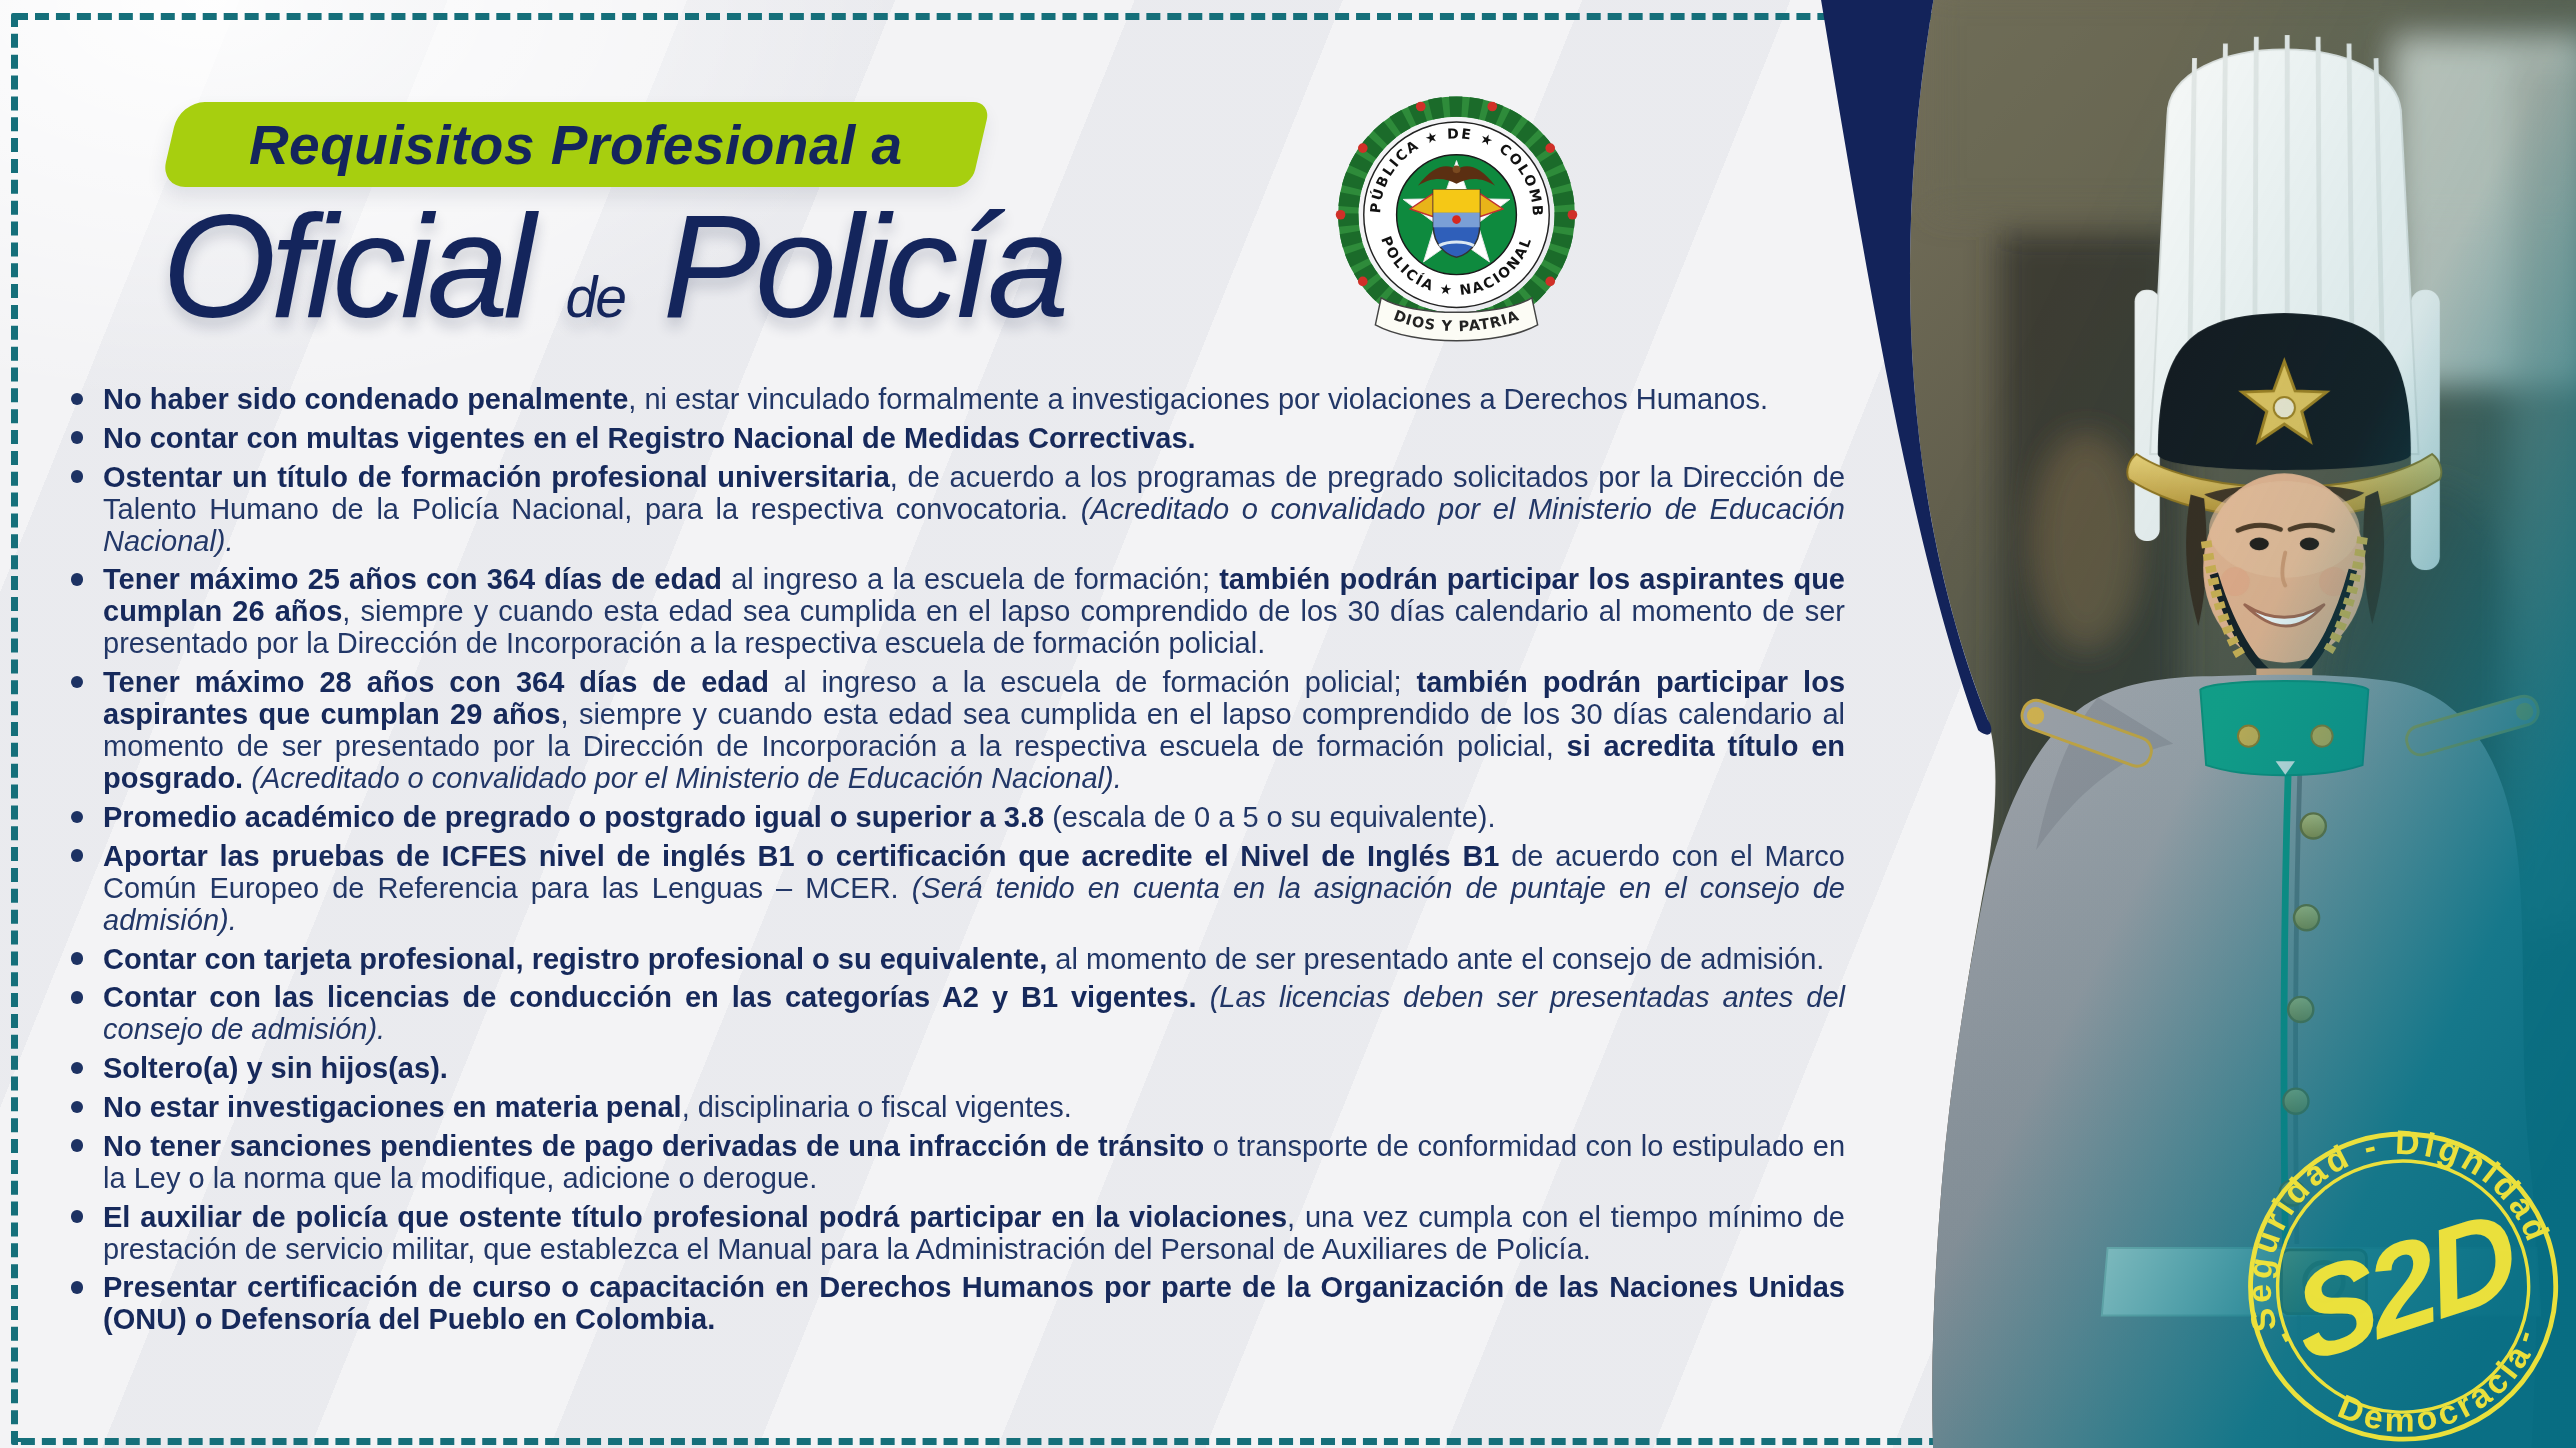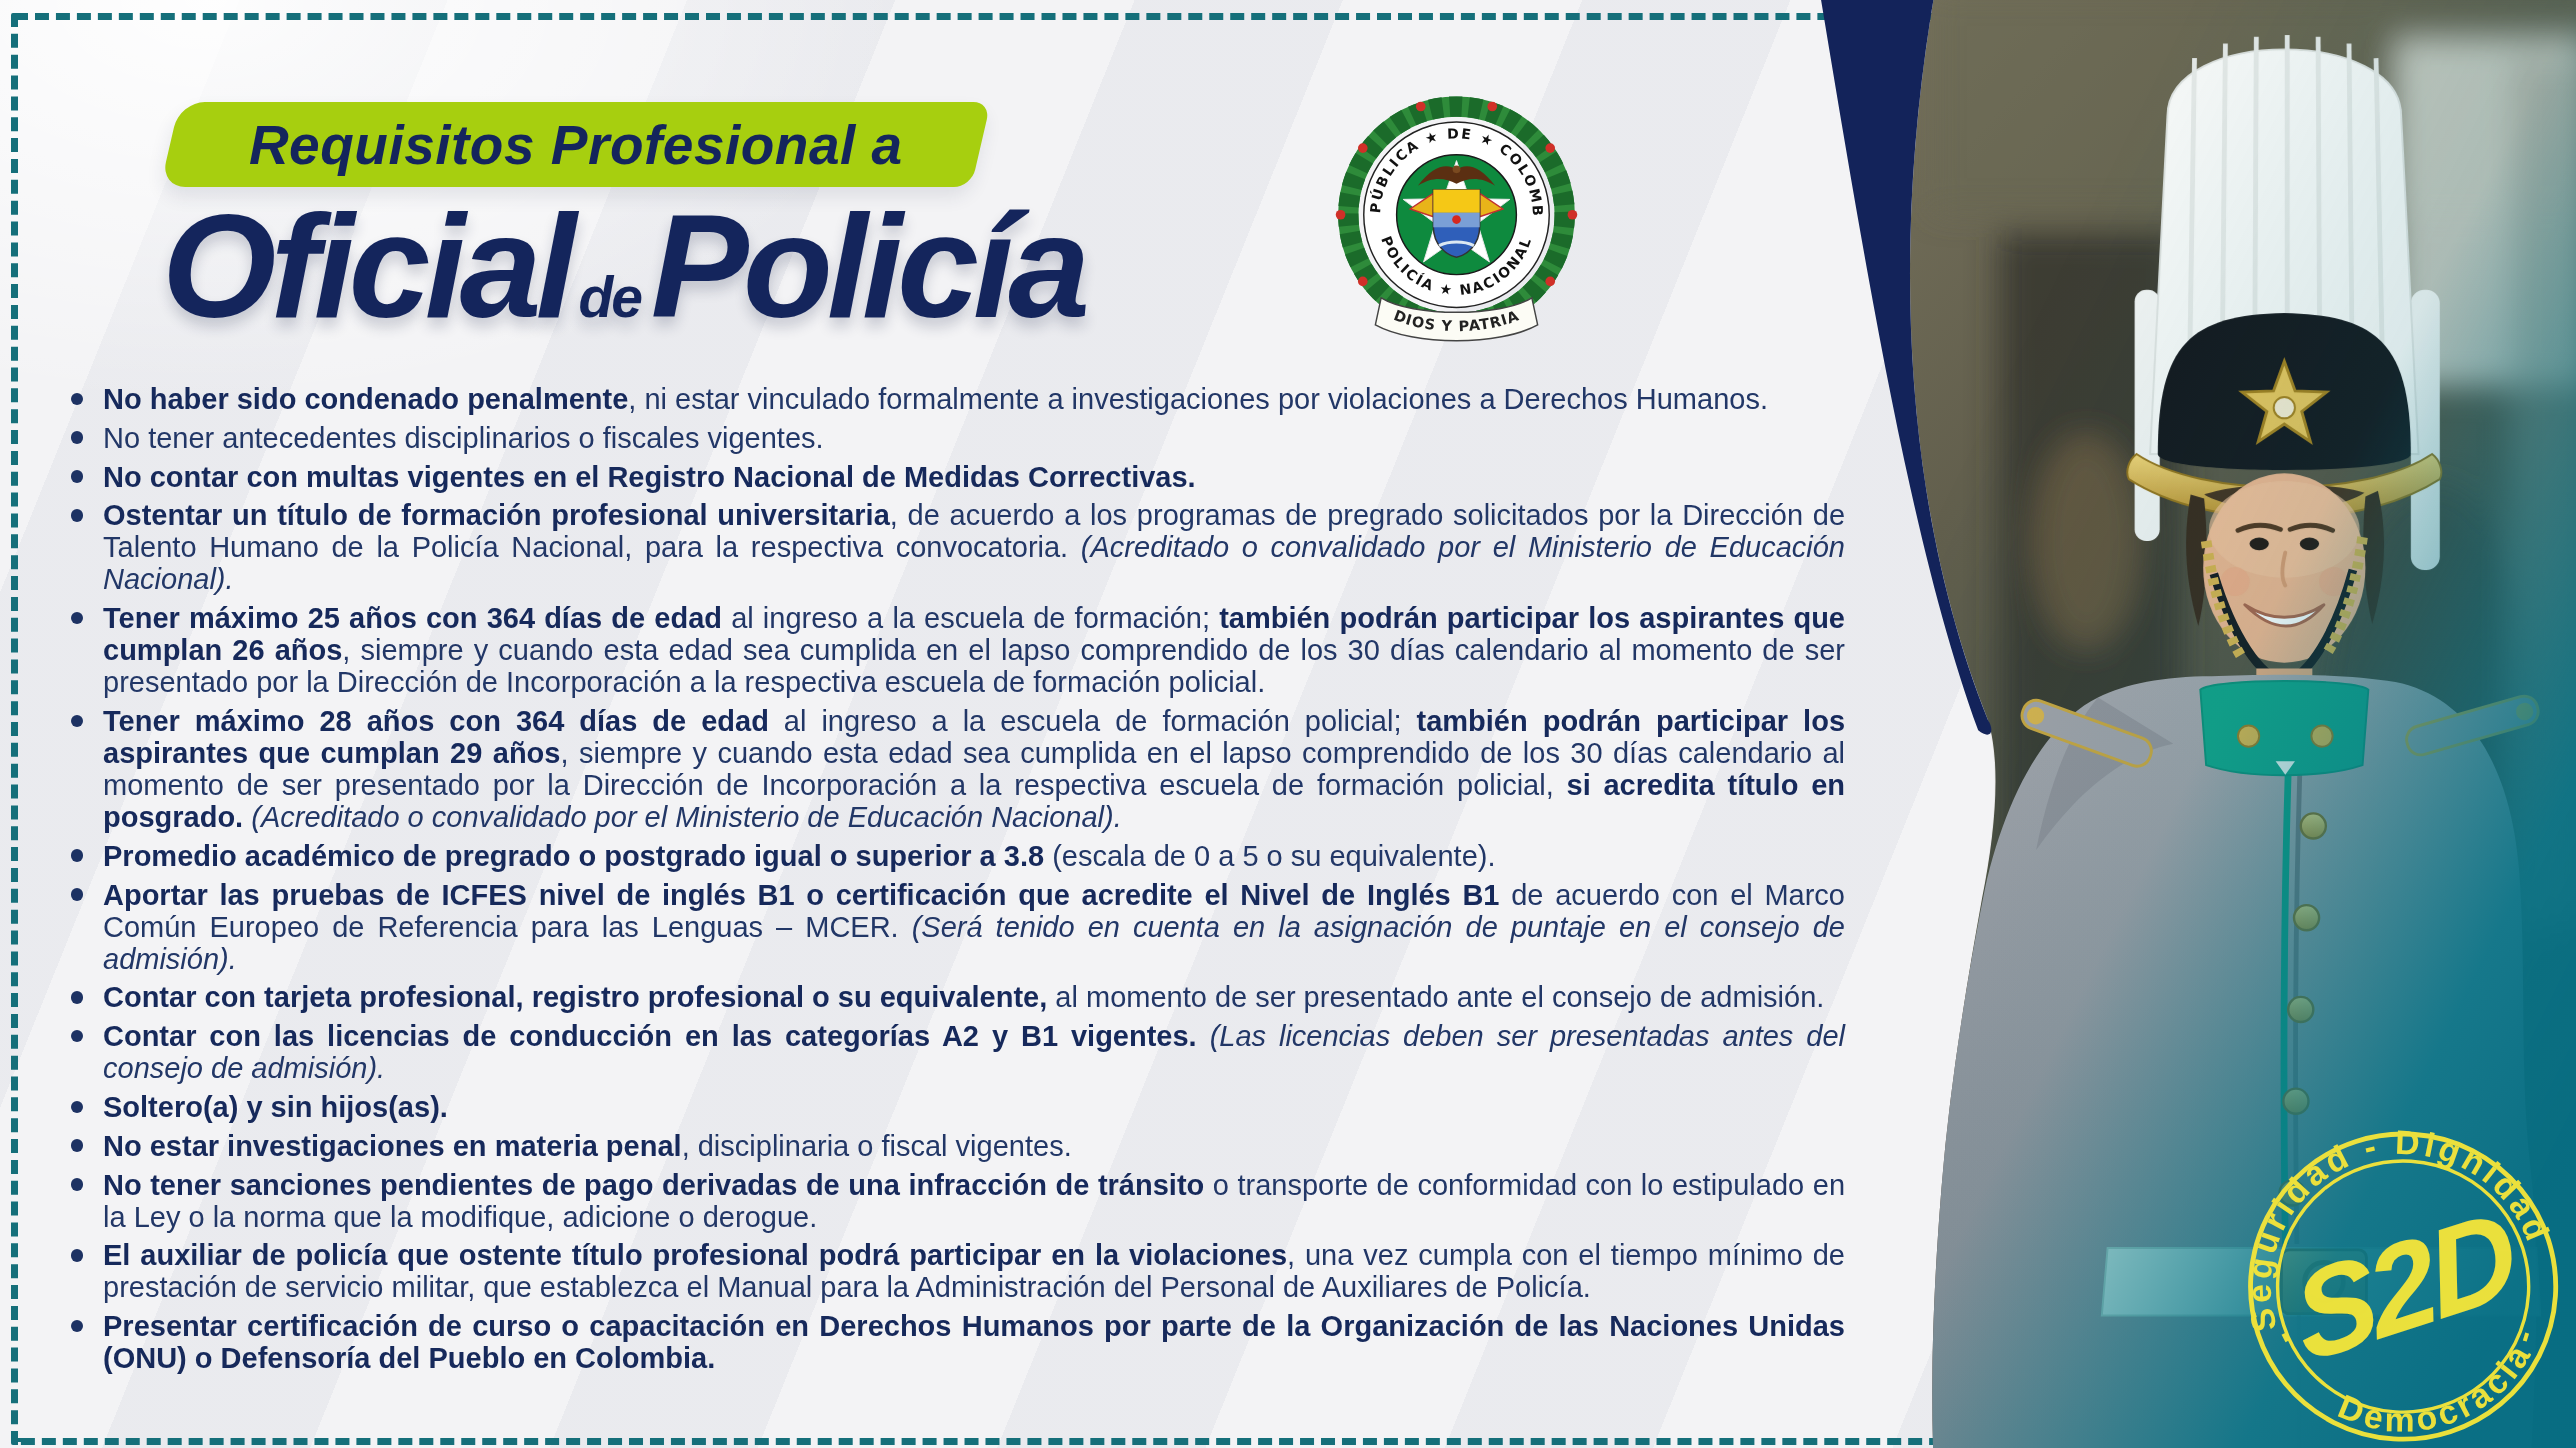--- a/index.html
+++ b/index.html
@@ -28,22 +28,23 @@
     display:flex;align-items:center;justify-content:center;
     box-shadow:0 9.7px 17.4px rgba(40,50,80,.10);
   }
   .banner span{
     transform:skewX(13deg);
     font-style:italic;font-weight:bold;font-size:55px;color:#14255c;letter-spacing:0.5px;
   }
   .title-row{
     position:absolute;left:162px;top:182px;width:1217px;
     display:flex;align-items:baseline;white-space:nowrap;
-    color:#14255c;font-style:italic;font-weight:bold;
+    color:#14255c;font-style:italic;font-weight:normal;
     text-shadow:0 8.7px 13.5px rgba(25,35,70,.20);
+    gap:28px;
   }
   .title-big{font-size:147px;letter-spacing:-5.8px;}
   .title-de{font-size:57px;letter-spacing:-1.9px;margin:0 9.7px 0 7.7px;}
   
   .crest{position:absolute;left:1325px;top:93px;}
   
   .reqs{
     position:absolute;left:60px;top:383px;width:1785px;
     list-style:none;margin:0;padding:0;
     font-size:29px;line-height:32px;color:#223767;
@@ -123,21 +124,20 @@
     <text font-family="DejaVu Sans, sans-serif" font-size="14.5" font-weight="bold" fill="#111" letter-spacing="2">
       <textPath href="#crestArcBot" startOffset="50%" text-anchor="middle">POLICÍA ★ NACIONAL</textPath>
     </text>
     <text font-family="DejaVu Sans, sans-serif" font-size="15" font-weight="bold" fill="#222" letter-spacing="1">
       <textPath href="#crestRibbonPath" startOffset="50%" text-anchor="middle">DIOS Y PATRIA</textPath>
     </text>
   </svg>
 
   <ul class="reqs">
       <li><span class="b">No haber sido condenado penalmente</span><span class="">, ni estar vinculado formalmente a investigaciones por violaciones a Derechos Humanos.</span></li>
-      <li><span class="">No tener antecedentes disciplinarios o fiscales vigentes.</span></li>
       <li><span class="b">No contar con multas vigentes en el Registro Nacional de Medidas Correctivas.</span></li>
       <li><span class="b">Ostentar un título de formación profesional universitaria</span><span class="">, de acuerdo a los programas de pregrado solicitados por la Dirección de Talento Humano de la Policía Nacional, para la respectiva convocatoria. </span><span class="i">(Acreditado o convalidado por el Ministerio de Educación Nacional).</span></li>
       <li><span class="b">Tener máximo 25 años con 364 días de edad</span><span class=""> al ingreso a la escuela de formación; </span><span class="b">también podrán participar los aspirantes que cumplan 26 años</span><span class="">, siempre y cuando esta edad sea cumplida en el lapso comprendido de los 30 días calendario al momento de ser presentado por la Dirección de Incorporación a la respectiva escuela de formación policial.</span></li>
       <li><span class="b">Tener máximo 28 años con 364 días de edad</span><span class=""> al ingreso a la escuela de formación policial; </span><span class="b">también podrán participar los aspirantes que cumplan 29 años</span><span class="">, siempre y cuando esta edad sea cumplida en el lapso comprendido de los 30 días calendario al momento de ser presentado por la Dirección de Incorporación a la respectiva escuela de formación policial, </span><span class="b">si acredita título en posgrado.</span><span class=""> </span><span class="i">(Acreditado o convalidado por el Ministerio de Educación Nacional).</span></li>
       <li><span class="b">Promedio académico de pregrado o postgrado igual o superior a 3.8</span><span class=""> (escala de 0 a 5 o su equivalente).</span></li>
       <li><span class="b">Aportar las pruebas de ICFES nivel de inglés B1 o certificación que acredite el Nivel de Inglés B1</span><span class=""> de acuerdo con el Marco Común Europeo de Referencia para las Lenguas – MCER. </span><span class="i">(Será tenido en cuenta en la asignación de puntaje en el consejo de admisión).</span></li>
       <li><span class="b">Contar con tarjeta profesional, registro profesional o su equivalente,</span><span class=""> al momento de ser presentado ante el consejo de admisión.</span></li>
       <li><span class="b">Contar con las licencias de conducción en las categorías A2 y B1 vigentes.</span><span class=""> </span><span class="i">(Las licencias deben ser presentadas antes del consejo de admisión).</span></li>
       <li><span class="b">Soltero(a) y sin hijos(as).</span></li>
       <li><span class="b">No estar investigaciones en materia penal</span><span class="">, disciplinaria o fiscal vigentes.</span></li>

